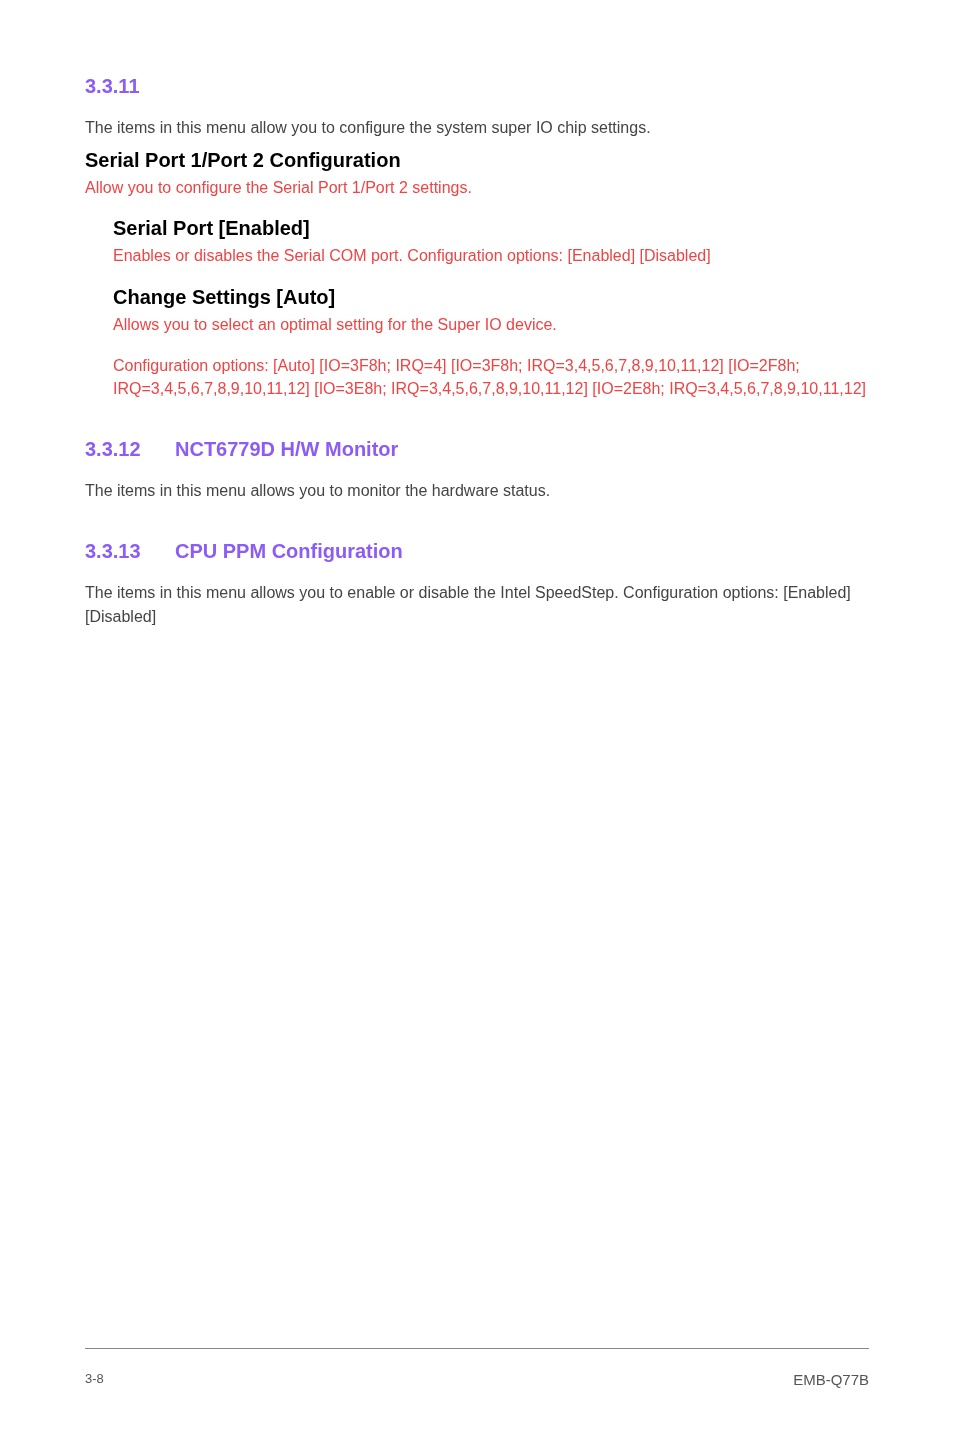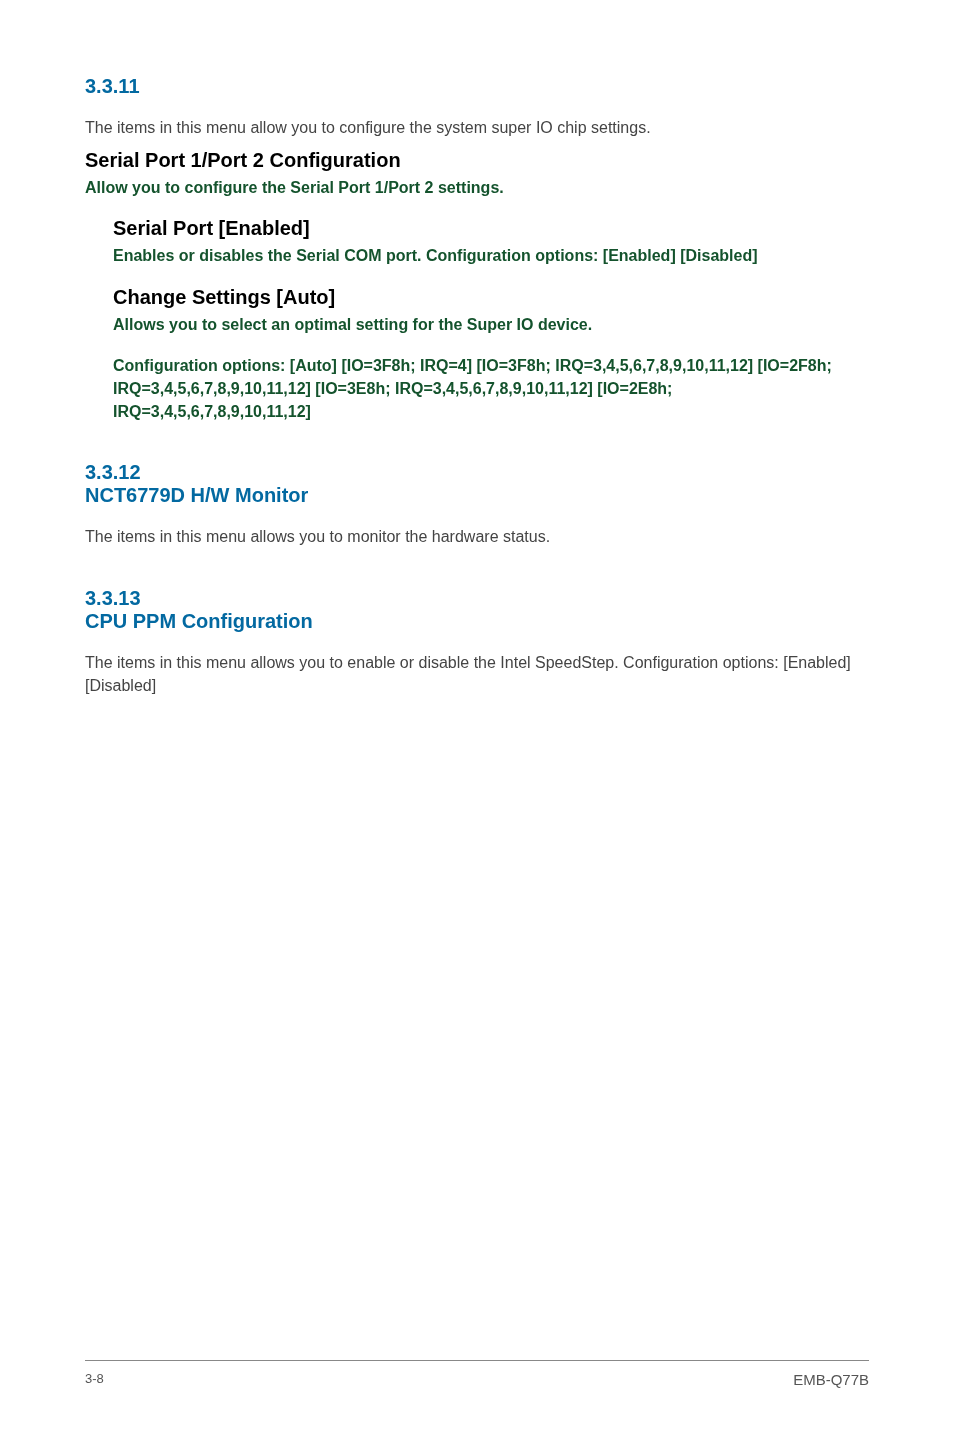--- a/index.html
+++ b/index.html
@@ -12,24 +12,23 @@
       background: #ffffff;
       color: #333333;
       width: 954px;
       height: 1438px;
       padding: 75px 85px 50px 85px;
       position: relative;
     }
     .section-heading {
       font-size: 20px;
       font-weight: bold;
-      color: #0369a1;
+      color: #8b5cf6;
       margin-bottom: 18px;
       display: flex;
-      flex-direction: column;
     }
     .section-number {
       display: inline-block;
       width: 90px;
     }
     .section-title {
       display: inline-block;
     }
     .intro-text {
       font-size: 16px;
@@ -38,41 +37,40 @@
       line-height: 1.45;
     }
     .subheading {
       font-size: 20px;
       font-weight: bold;
       color: #000000;
       margin-bottom: 4px;
     }
     .body-text {
       font-size: 16px;
-      color: #14532d;
+      color: #ef4444;
       line-height: 1.45;
       margin-bottom: 18px;
-      font-weight: bold;
     }
     .indented {
       margin-left: 28px;
     }
     .block {
       margin-bottom: 18px;
     }
     .section-block {
       margin-bottom: 38px;
     }
     .footer {
       position: absolute;
       bottom: 50px;
       left: 85px;
       right: 85px;
       border-top: 1px solid #888888;
-      padding-top: 10px;
+      padding-top: 22px;
       display: flex;
       justify-content: space-between;
       font-size: 13px;
       color: #555555;
     }
     .footer-right {
       font-size: 15px;
     }
   </style>
 </head>

